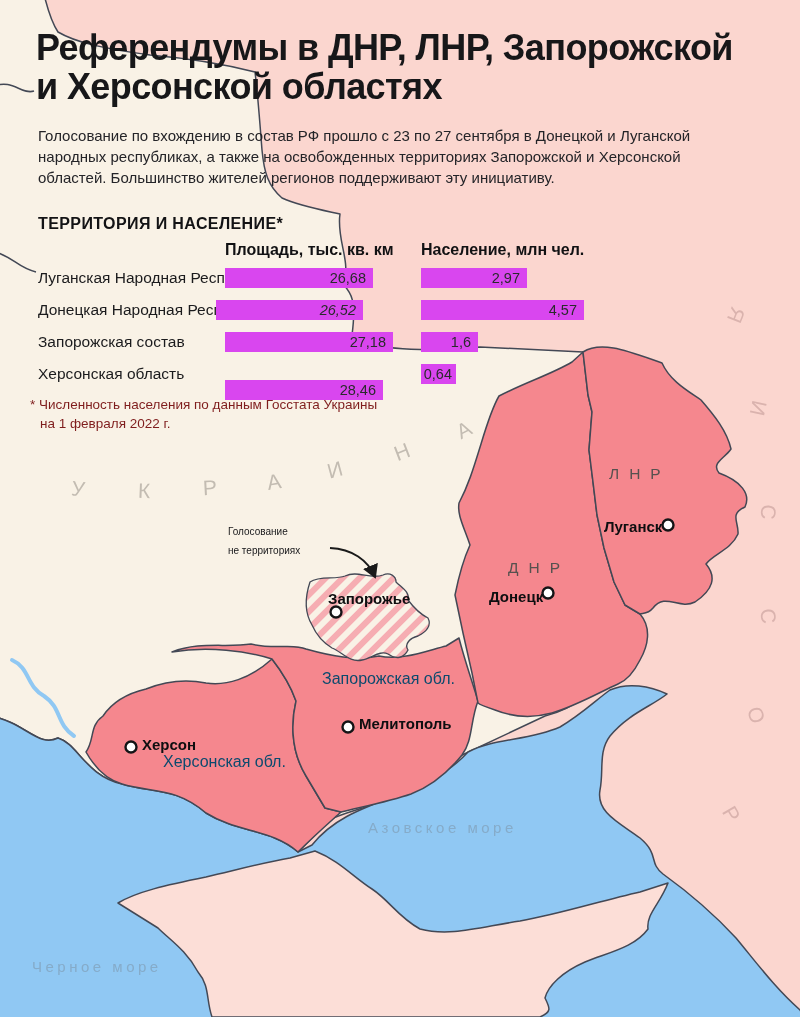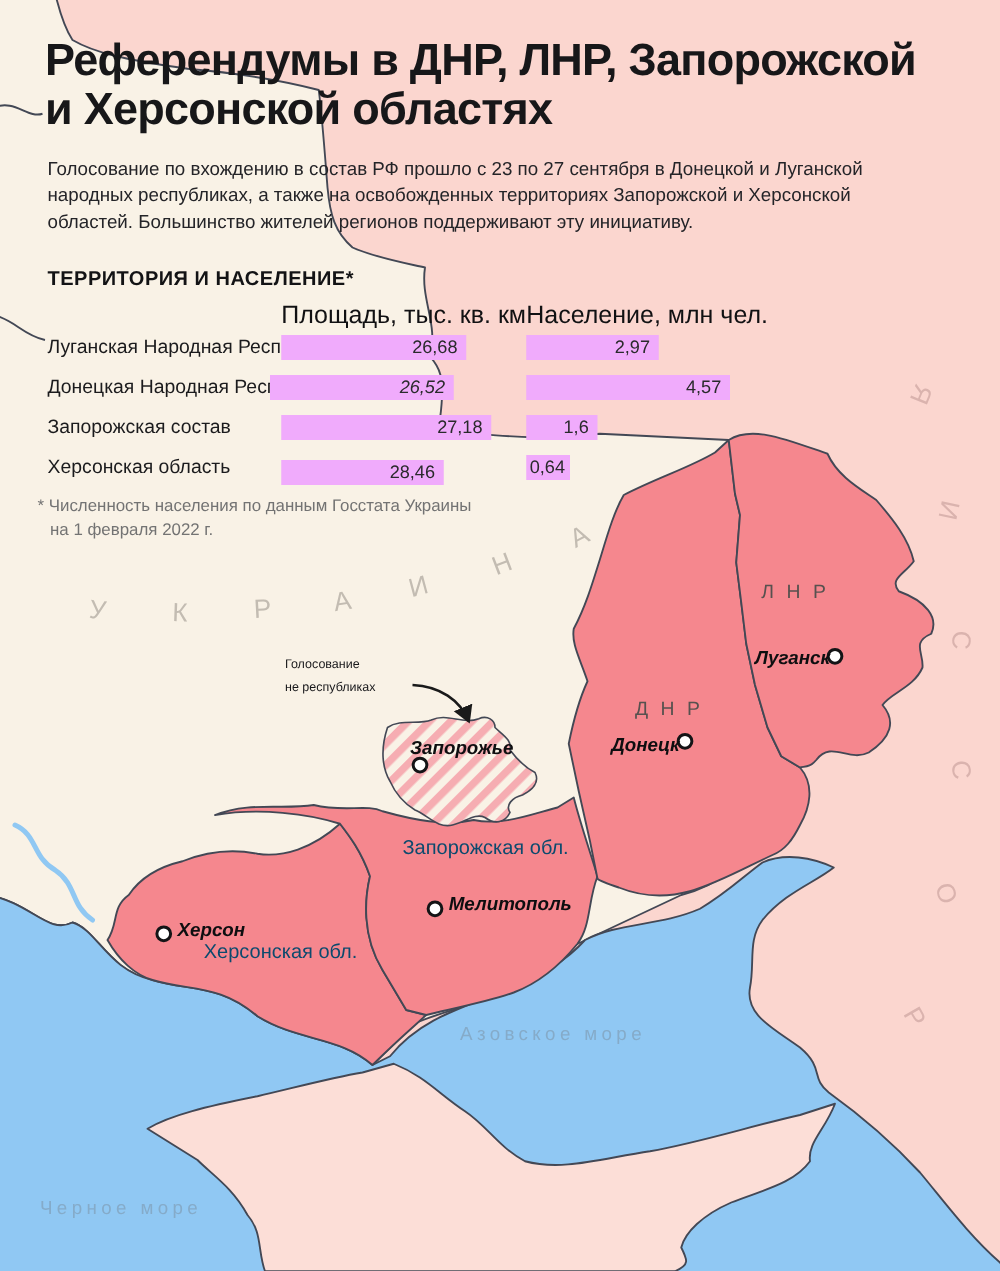--- a/index.html
+++ b/index.html
@@ -16,36 +16,36 @@
     color:#171719;letter-spacing:-0.6px;
   }
   .intro{
     left:38px;top:125px;width:712px;
     font-size:15px;line-height:21px;color:#242428;
   }
   .section-title{
     left:38px;top:215px;font-size:16px;font-weight:bold;
     color:#131315;letter-spacing:0.4px;
   }
-  .col-header{font-size:20px;font-weight:normal;color:#111113;top:241px;}
+  .col-header{font-size:16px;font-weight:bold;color:#111113;top:241px;}
   .row-label{font-size:15.5px;color:#1b1b1d;height:20px;line-height:20px;left:38px;}
   .bar{
-    height:20px;background:#f0abfc;display:flex;align-items:center;
+    height:20px;background:#d946ef;display:flex;align-items:center;
     justify-content:flex-end;padding-right:7px;box-sizing:border-box;
     font-size:14.5px;color:#2a2a2c;white-space:nowrap;
   }
   .bar.tight{padding-right:4px;}
   .footnote{
-    left:30px;top:395px;font-size:13.5px;line-height:19px;color:#737373;
+    left:30px;top:395px;font-size:13.5px;line-height:19px;color:#7f1d1d;
   }
   .footnote .fn2{margin-left:10px;}
   .annotation{
     left:228px;top:522px;font-size:10px;line-height:19px;color:#18181b;
   }
-  .city-label{font-size:15px;font-weight:bold;color:#0e0e10;white-space:nowrap;font-style:italic;}
+  .city-label{font-size:15px;font-weight:bold;color:#0e0e10;white-space:nowrap;}
   .region-code{
     font-size:15.5px;color:#57514f;letter-spacing:10px;white-space:nowrap;
   }
   .region-name{font-size:16px;color:#0c4a6e;white-space:nowrap;}
   .sea-label{
     font-size:15px;font-weight:500;color:#85abc9;letter-spacing:3.5px;white-space:nowrap;
   }
   .wm-letter{
     position:absolute;font-size:21px;width:24px;height:24px;
     display:flex;align-items:center;justify-content:center;
@@ -151,31 +151,31 @@
 
 <div class="abs row-label" style="top:300px">Донецкая Народная Респ.</div>
 <div class="abs bar" style="left: 216px; top: 300px; width: 147px; font-style: italic;">26,52</div>
 <div class="abs bar" style="left: 421px; top: 300px; width: 163px;">4,57</div>
 
 <div class="abs row-label" style="top:332px">Запорожская состав</div>
 <div class="abs bar" style="left: 225px; top: 332px; width: 168px; text-align: center;">27,18</div>
 <div class="abs bar" style="left: 421px; top: 332px; width: 57px;">1,6</div>
 
 <div class="abs row-label" style="top:364px">Херсонская область</div>
-<div class="abs bar" style="left: 225px; top: 368px; width: 130px;">28,46</div>
+<div class="abs bar" style="left: 225px; top: 380px; width: 158px;">28,46</div>
 <div class="abs bar tight" style="left: 421px; top: 364px; width: 35px;">0,64</div>
 
 <div class="abs footnote">
   <span style="display:block">* Численность населения по данным Госстата Украины</span>
   <span style="display:block" class="fn2">на 1 февраля 2022 г.</span>
 </div>
 
 <div class="abs annotation">
   <span style="display:block">Голосование</span>
-  <span style="display:block">не республиках</span>
+  <span style="display:block">не территориях</span>
 </div>
 
 <div class="abs region-code" style="left:609px;top:465px">ЛНР</div>
 <div class="abs region-code" style="left:508px;top:559px">ДНР</div>
 
 <div class="abs region-name" style="left:322px;top:670px">Запорожская обл.</div>
 <div class="abs region-name" style="left:163px;top:753px">Херсонская обл.</div>
 
 <div class="abs city-label" style="left:604px;top:518px">Луганск</div>
 <div class="abs city-label" style="left:489px;top:588px">Донецк</div>

